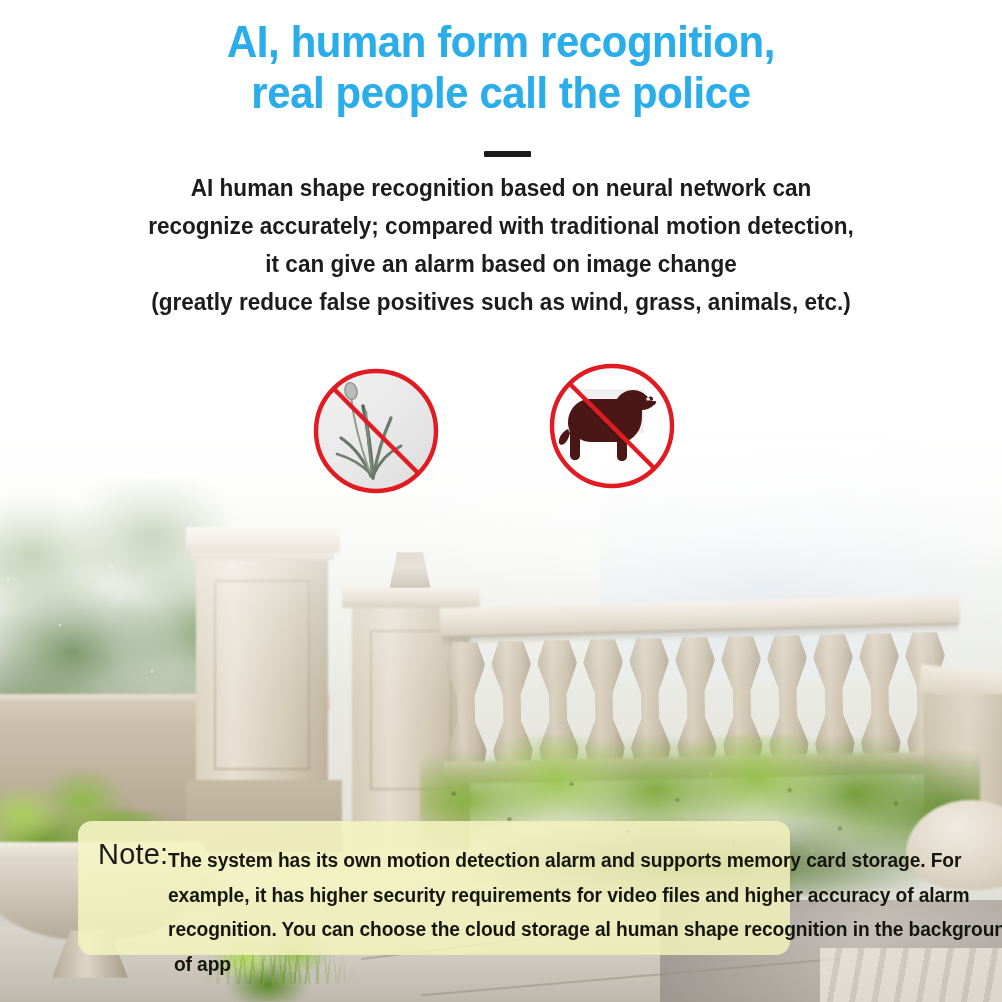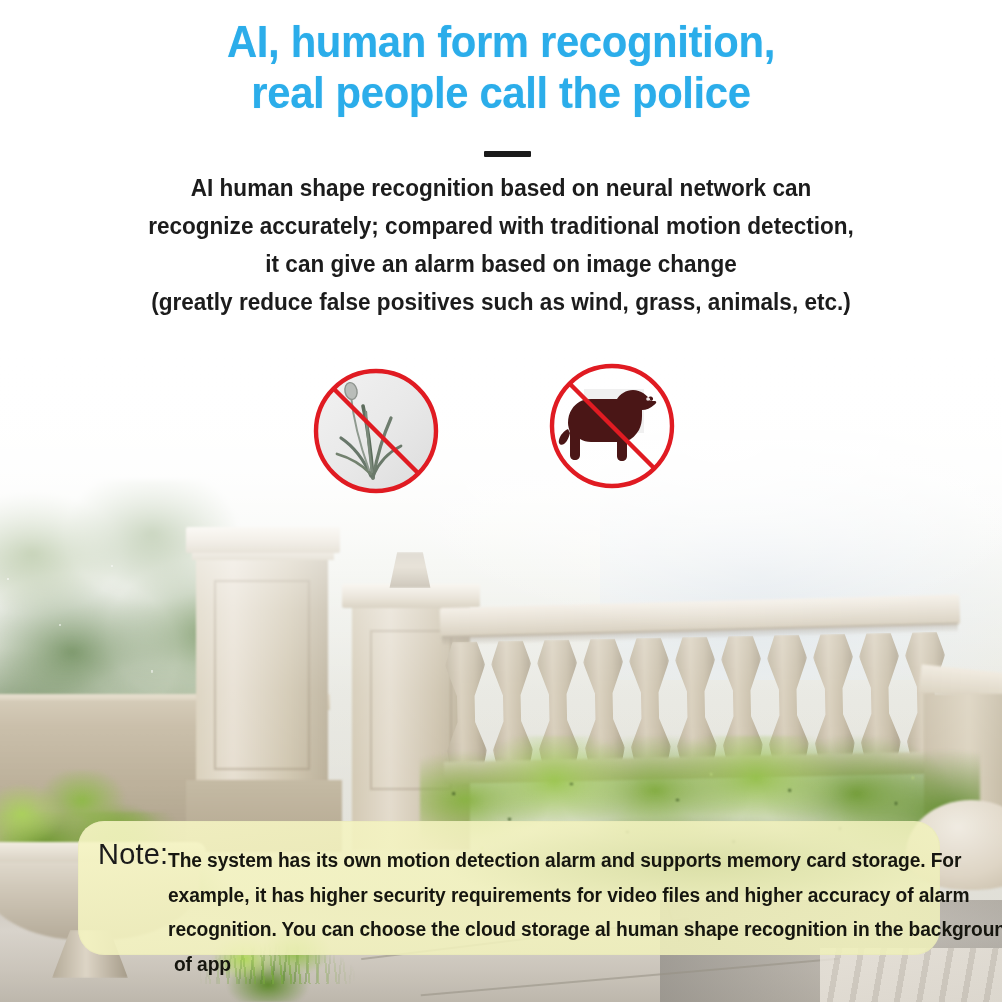--- a/index.html
+++ b/index.html
@@ -332,23 +332,23 @@
   
   .icons { position:absolute; left:0; top:0; width:1002px; height:1002px; }
   .ban {
     position:absolute; width:130px; height:130px;
   }
   .ban-grass { left:311px; top:366px; }
   .ban-dog   { left:547px; top:363px; }
 
   
   .note-box {
-    position:absolute; left:78px; top:821px; width:862px; height:134px;
+    position:absolute; left:78px; top:821px; width:712px; height:134px;
     background:linear-gradient(160deg, rgba(246,245,196,.90) 0%, rgba(243,243,190,.86) 45%, rgba(238,239,186,.88) 100%);
-    border-radius:26px;
+    border-radius:14px;
     box-shadow:0 0 0 1px rgba(230,230,180,.35) inset;
   }
   .note-label {
     position:absolute; left:20px; top:16px;
     font-size:29px; line-height:34px; color:#1b1b1b; font-weight:400;
     letter-spacing:.2px;
   }
   .note-text {
     position:absolute; left:90px; top:22px; width:748px;
     font-size:19.5px; line-height:34.5px; color:#16160f; font-weight:700;

